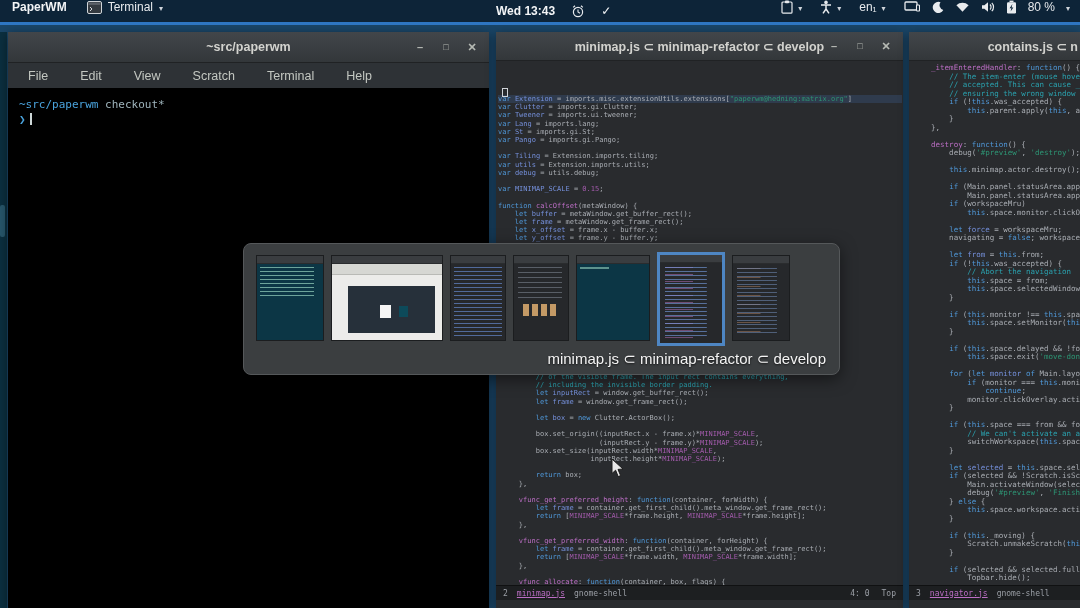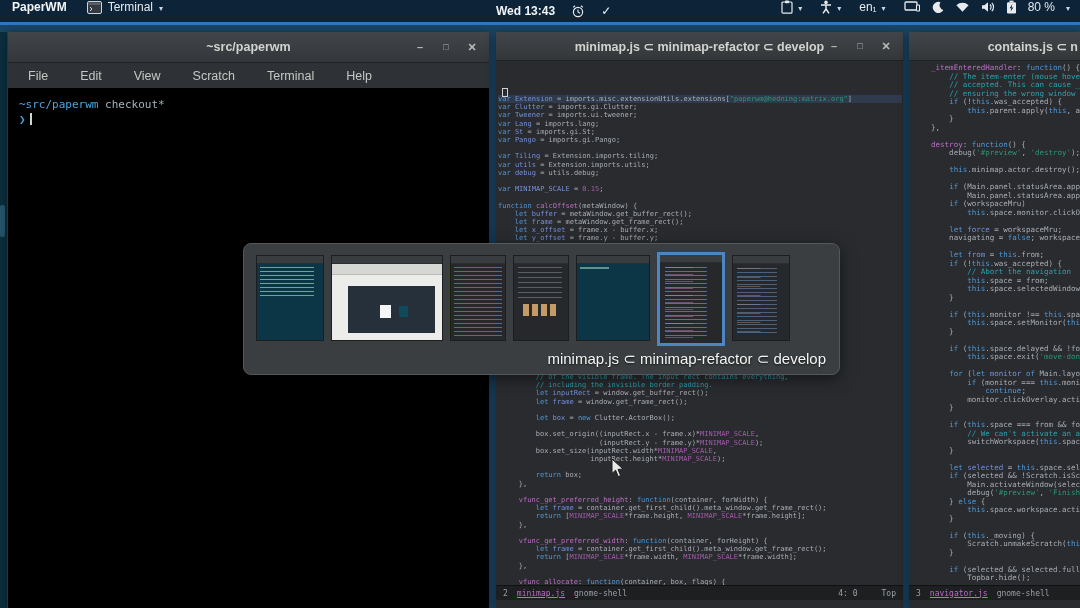--- a/index.html
+++ b/index.html
@@ -63,21 +63,21 @@
   
   #win-editor{left:496px;width:407px;}
   #editor-code-top{position:absolute;left:2px;top:31px;right:1px;font-size:7px;line-height:8.2px;margin-top:32px;}
   #editor-code-bottom{position:absolute;left:6px;top:341px;right:1px;bottom:22px;font-size:7px;line-height:8.2px;}
   #editor-hollow-cursor{position:absolute;left:6px;top:56px;width:4px;height:7px;
                         border:1px solid #cfd3d8;}
   .modeline{position:absolute;left:0;right:0;bottom:8px;height:14px;background:#1d1f21;
             border-top:1px solid #101112;display:flex;align-items:center;gap:9px;
             padding:0 7px;font-family:"DejaVu Sans Mono",monospace;font-size:8px;color:#9b9fa6;}
   .ml-buffer{color:#bc6ec5;text-decoration:underline;}
-  .ml-right{margin-left:auto;display:flex;gap:24px;text-align:right;}
+  .ml-right{margin-left:auto;display:flex;gap:12px;text-align:right;}
 
   
   #win-navigator{left:909px;width:171px;}
   #win-navigator .titlebar{justify-content:flex-end;padding-right:2px;}
   #nav-code{position:absolute;left:4px;top:32px;right:0;bottom:22px;font-size:7.5px;line-height:8.5px;}
 
   
   #switcher{position:absolute;left:243px;top:243px;width:595px;height:130px;background:#3b3e40;
             border:1px solid #55585a;border-radius:8px;box-shadow:0 4px 16px rgba(0,0,0,.5);z-index:50;}
   #thumb-row{display:flex;gap:7px;padding:11px 0 0 12px;align-items:flex-start;}

